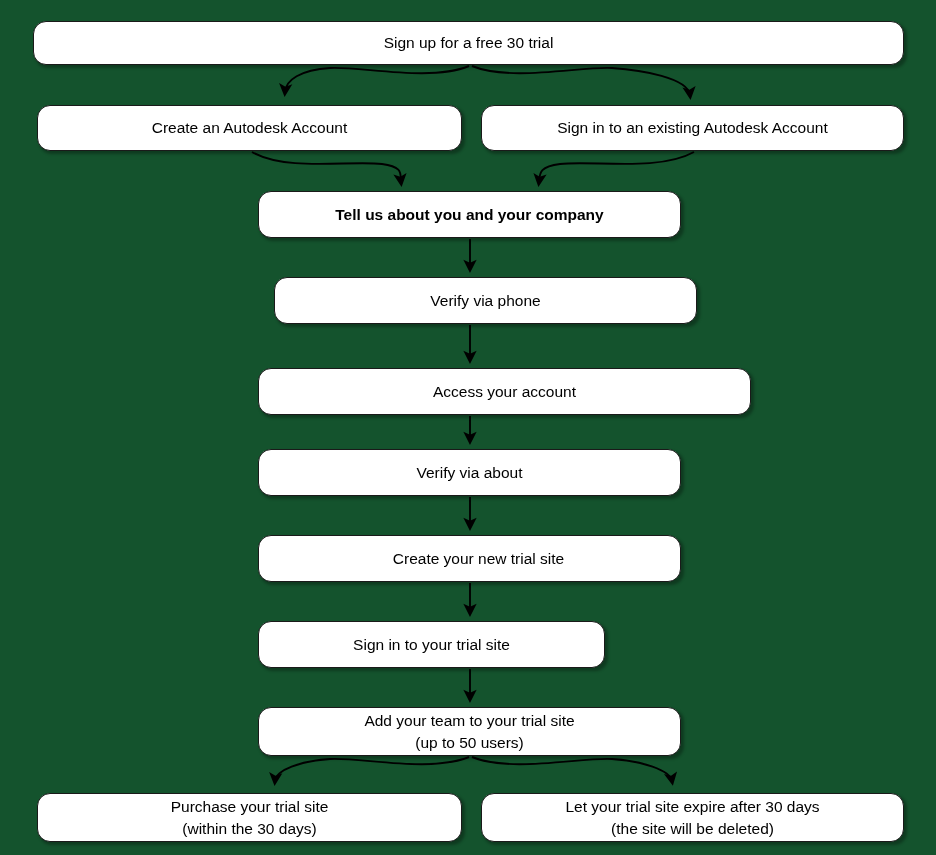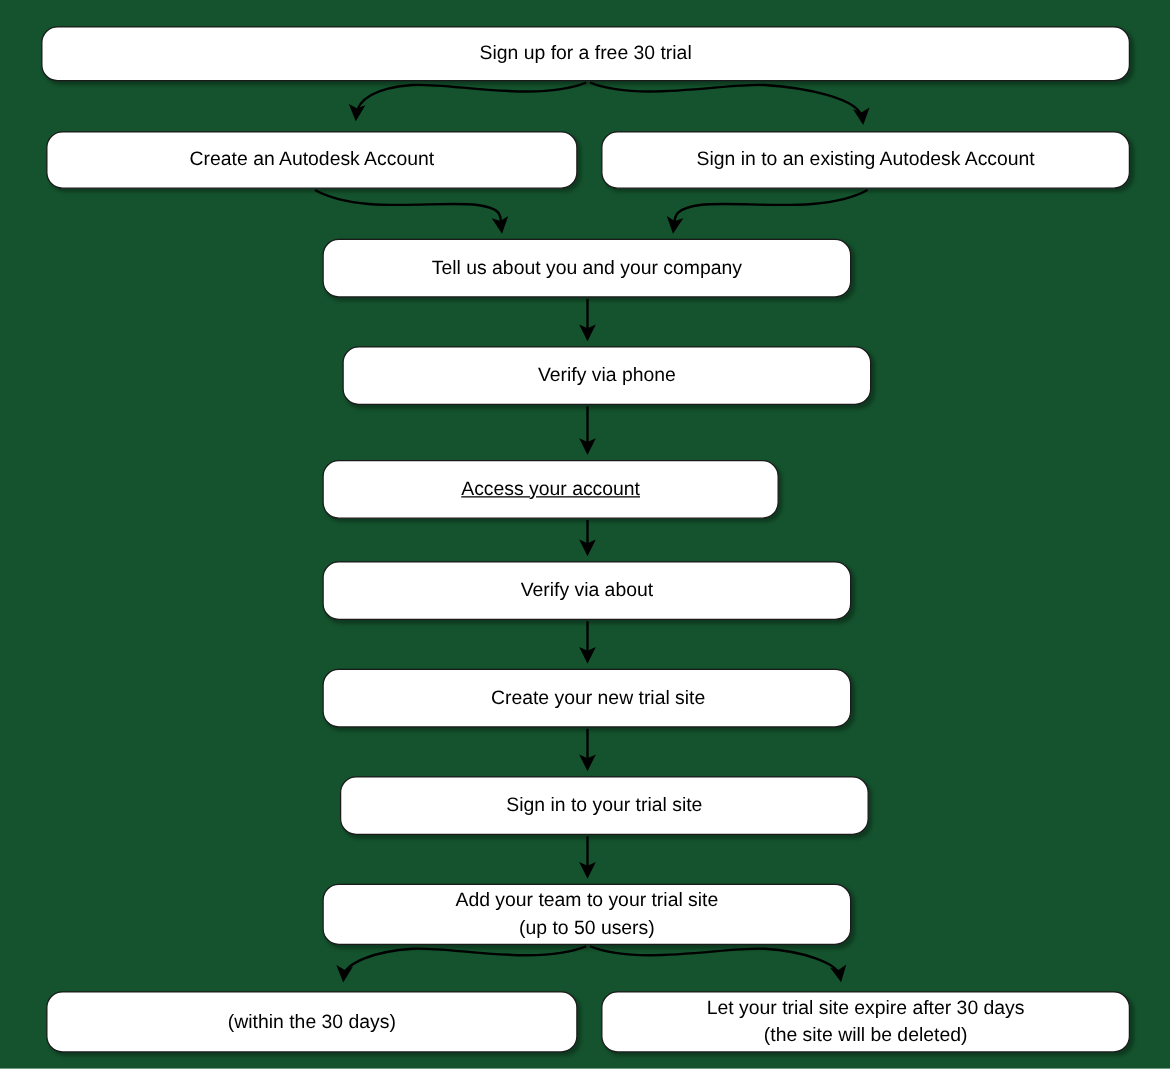--- a/index.html
+++ b/index.html
@@ -84,44 +84,45 @@
     <span>Sign up for a free 30 trial</span>
   </div>
 
   <div class="node" style="left:37px; top:105px; width:425px; height:46px;">
     <span>Create an Autodesk Account</span>
   </div>
   <div class="node" style="left:481px; top:105px; width:423px; height:46px;">
     <span>Sign in to an existing Autodesk Account</span>
   </div>
 
-  <div class="node" style="left:258px; top:191px; width:423px; height:47px;">
+  <div class="node" style="left:258px; top:191px; width:423px; height:47px;font-weight:bold;">
     <span>Tell us about you and your company</span>
   </div>
   <div class="node" style="left:274px; top:277px; width:423px; height:47px;">
     <span>Verify via phone</span>
   </div>
-  <div class="node" style="left:258px; top:368px; width:365px; height:47px;text-decoration:underline;">
+  <div class="node" style="left:258px; top:368px; width:493px; height:47px;">
     <span>Access your account</span>
   </div>
   <div class="node" style="left:258px; top:449px; width:423px; height:47px;">
     <span>Verify via about</span>
   </div>
   <div class="node" style="left:258px; top:535px; width:423px; height:47px;padding-left:18px;">
     <span>Create your new trial site</span>
   </div>
-  <div class="node" style="left:272px; top:621px; width:423px; height:47px;">
+  <div class="node" style="left:258px; top:621px; width:347px; height:47px;">
     <span>Sign in to your trial site</span>
   </div>
   <div class="node" style="left:258px; top:707px; width:423px; height:49px;">
     <span>Add your team to your trial site</span>
     <span class="line2">(up to 50 users)</span>
   </div>
 
   <div class="node" style="left:37px; top:793px; width:425px; height:49px;">
+    <span>Purchase your trial site</span>
     <span class="line2">(within the 30 days)</span>
   </div>
   <div class="node" style="left:481px; top:793px; width:423px; height:49px;justify-content:center;">
     <span>Let your trial site expire after 30 days</span>
     <span class="line2">(the site will be deleted)</span>
   </div>
 
 </div>
 
 </body></html>

